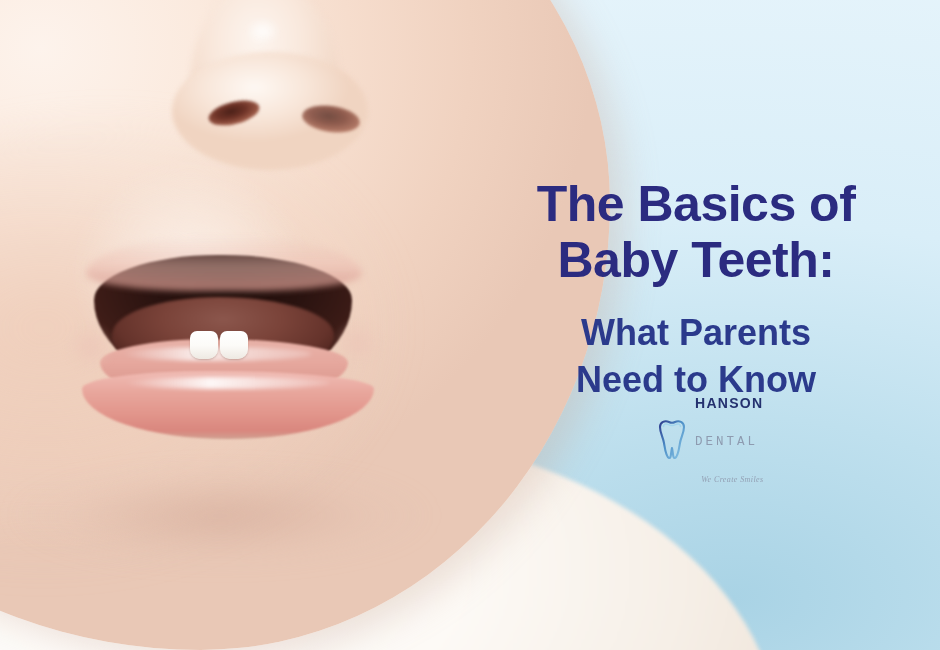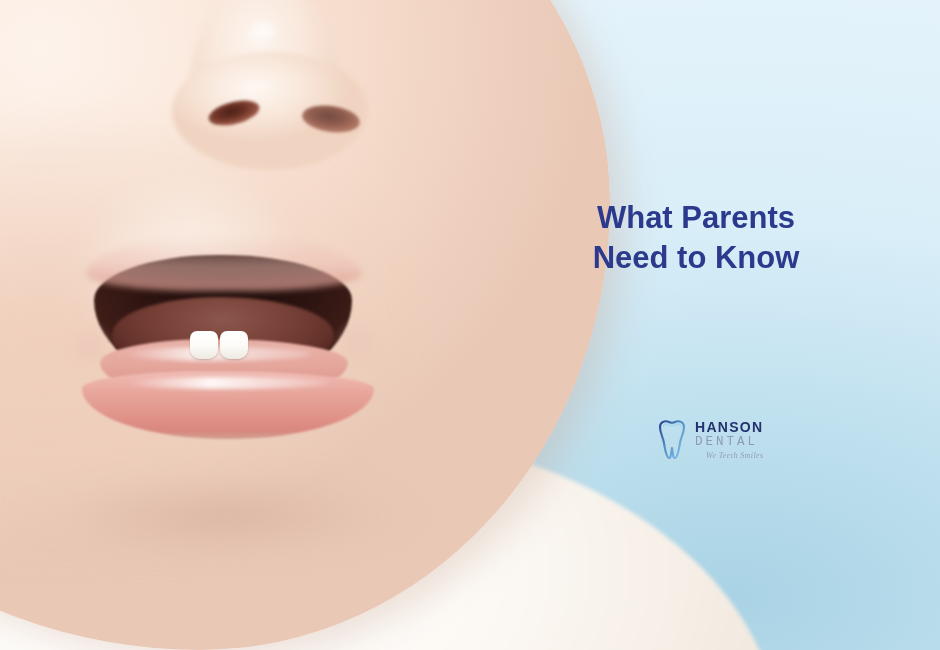--- a/index.html
+++ b/index.html
@@ -294,21 +294,21 @@
     font-size: 50px;
     line-height: 1.12;
     font-weight: bold;
     letter-spacing: -0.5px;
     color: #2b2b80;
     white-space: pre-line;
   }
   .subhead {
     margin: 22px 0 12px 0;
     font-family: "Liberation Sans", sans-serif;
-    font-size: 31px;
+    font-size: 36px;
     line-height: 1.30;
     font-weight: bold;
     color: #2b3a8c;
     white-space: pre-line;
   }
 
   
   .logo {
     position: absolute;
     left: 655px;
@@ -322,20 +322,21 @@
   .logo-mark {
     width: 34px;
     height: 44px;
     flex: 0 0 auto;
   }
   .logo-words {
     display: flex;
     flex-direction: column;
     justify-content: center;
     line-height: 1;
+    gap: 24px;
   }
   .logo-name {
     font-family: "Liberation Sans", sans-serif;
     font-size: 14px;
     font-weight: bold;
     letter-spacing: 1.3px;
     color: #24316f;
   }
   .logo-sub {
     font-family: Liberation Mono, monospace;
@@ -388,20 +389,22 @@
       <div class="lower-lip"></div>
       <div class="lower-lip-shine"></div>
       <div class="mouth-corner l"></div>
       <div class="mouth-corner r"></div>
     </div>
 
     <div class="chin-crease"></div>
   </div>
 
   <div class="text-block">
+    <h1 class="headline">The Basics of
+Baby Teeth:</h1>
     <h2 class="subhead">What Parents
 Need to Know</h2>
   </div>
 
   <div class="logo">
     <span class="logo-mark">
       <svg viewBox="0 0 34 44" width="34" height="44" aria-hidden="true">
         <defs>
           <linearGradient id="toothGrad" x1="0" y1="0" x2="1" y2="1">
             <stop offset="0%" stop-color="#2f3d8f"></stop>
@@ -413,17 +416,17 @@
                  C29 15, 26 19, 25 25 C24 31, 23 39, 20 40
                  C17.6 40.8, 18 33, 17 30 C16 33, 16.4 40.8, 14 40
                  C11 39, 10 31, 9 25 C8 19, 5 15, 5 9 Z" fill="none" stroke="url(#toothGrad)" stroke-width="2.1" stroke-linejoin="round"></path>
         <path d="M8.5 8.5 C8.5 6, 11 5.2, 13.6 6.6 C15.4 7.6, 18.6 7.6, 20.4 6.6
                  C23 5.2, 25.5 6, 25.5 8.5" fill="none" stroke="#9fd3ec" stroke-width="1.5" stroke-linecap="round" opacity="0.85"></path>
       </svg>
     </span>
     <span class="logo-words">
       <span class="logo-name">HANSON</span>
       <span class="logo-sub">DENTAL</span>
-      <span class="logo-tag">We Teeth Smiles</span>
+      <span class="logo-tag">We Create Smiles</span>
     </span>
   </div>
 
 </div>
 
 </body></html>

